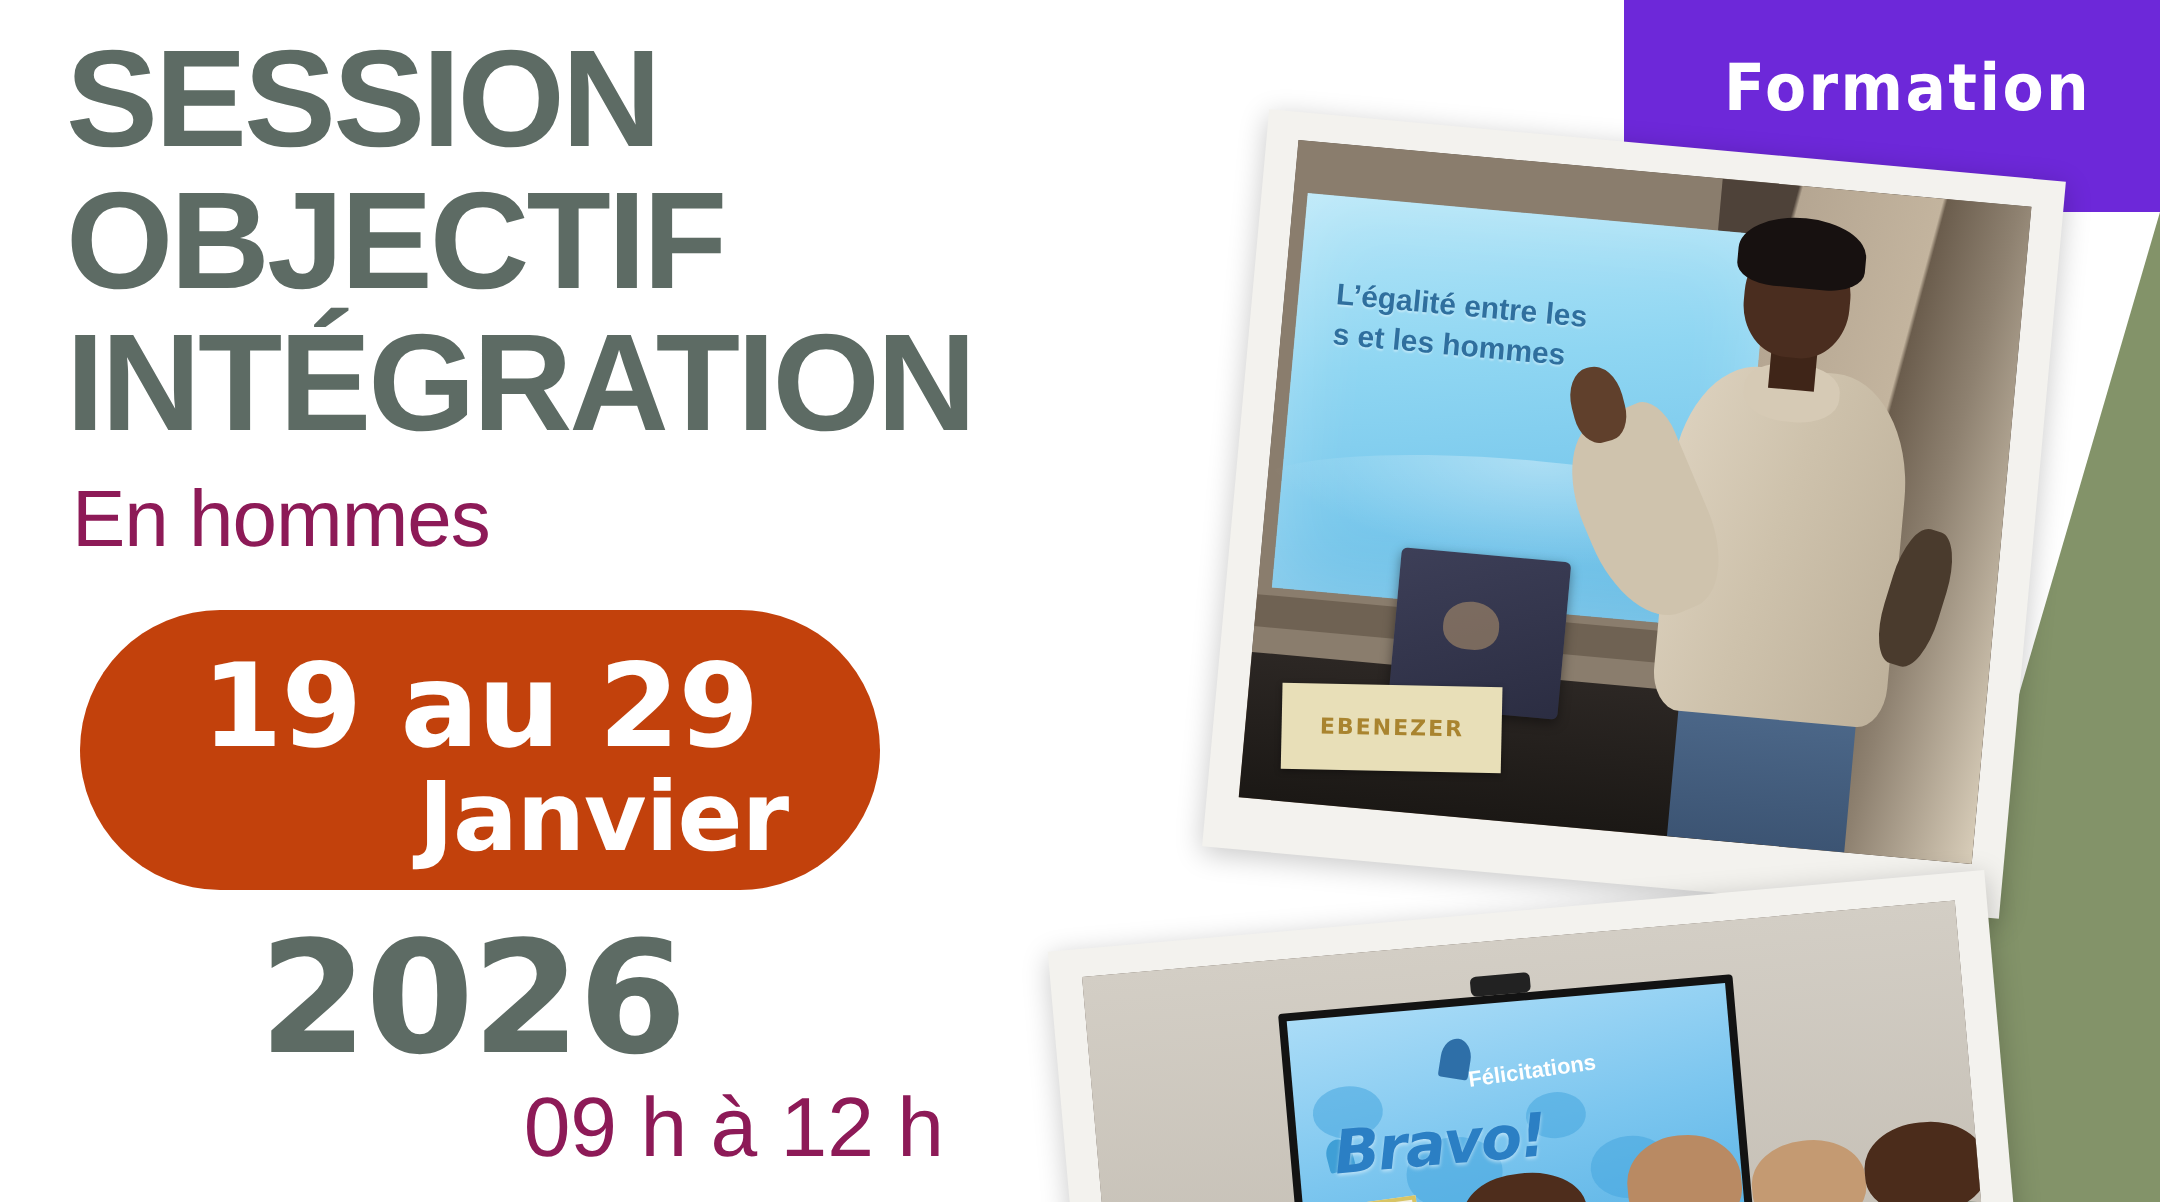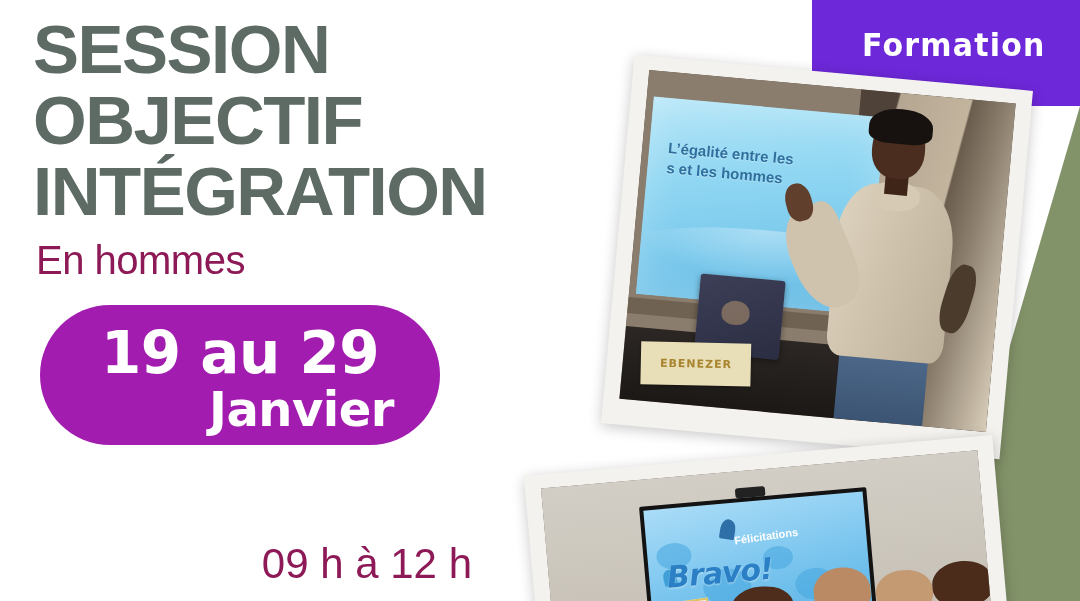--- a/index.html
+++ b/index.html
@@ -74,21 +74,21 @@
     letter-spacing:-0.5px;
     z-index:6;
     font-family:"Liberation Sans", sans-serif;
   }
 
   
   .date-pill {
     position:absolute;
     left:40px; top:305px;
     width:400px; height:140px;
-    background:#a21caf;
+    background:#c2410c;
     border-radius:70px;
     z-index:6;
   }
   .pill-range {
     position:absolute;
     left:0; right:0; top:14px;
     text-align:center;
     color:#ffffff;
     font-size:58px;
     font-weight:700;
@@ -381,15 +381,16 @@
     <span class="headline-line">INTÉGRATION</span>
   </div>
 
   <div class="subtitle">En hommes</div>
 
   <div class="date-pill">
     <div class="pill-range">19 au 29</div>
     <div class="pill-month">Janvier</div>
   </div>
 
+  <div class="year">2026</div>
   <div class="hours">09 h à 12 h</div>
 
 </div>
 
 </body></html>

